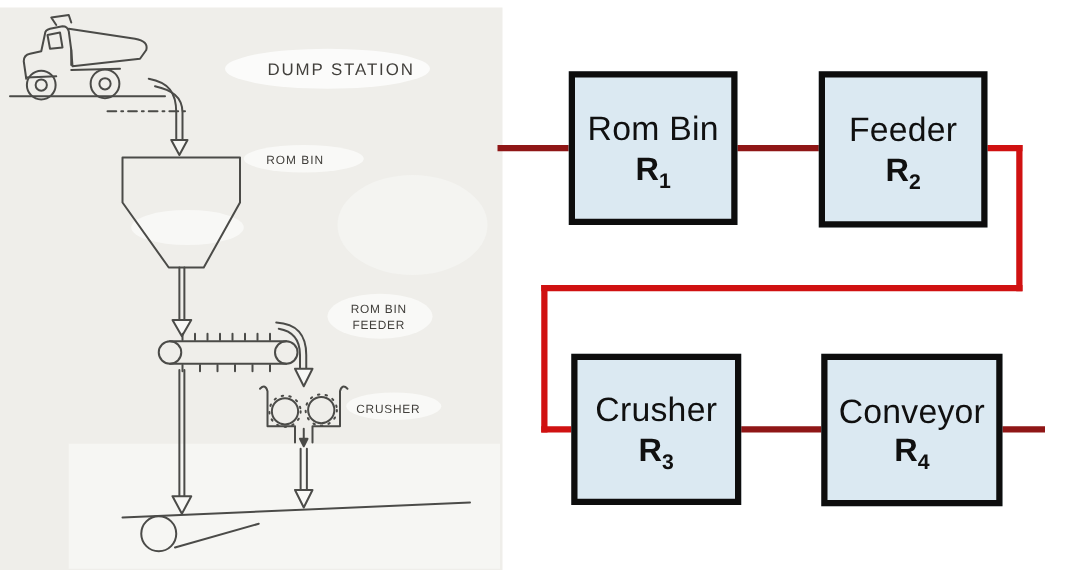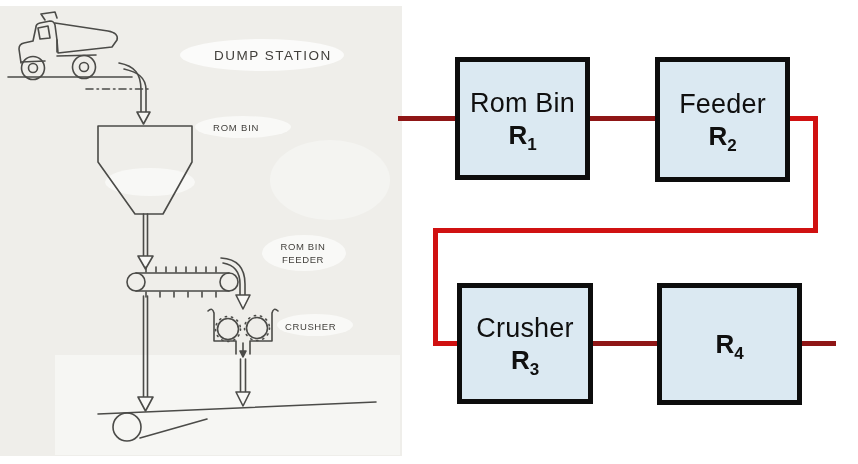--- a/index.html
+++ b/index.html
@@ -160,16 +160,17 @@
     <span class="blabel">Feeder</span>
     <span class="bsym"><span>R</span><sub>2</sub></span>
   </div>
 
   <div class="blockbox" style="left:457px;top:283px;width:136px;height:121px;">
     <span class="blabel">Crusher</span>
     <span class="bsym"><span>R</span><sub>3</sub></span>
   </div>
 
   <div class="blockbox" style="left:657px;top:283px;width:145px;height:122px;">
+    <span class="blabel">Conveyor</span>
     <span class="bsym"><span>R</span><sub>4</sub></span>
   </div>
 
 </div>
 
 </body></html>

